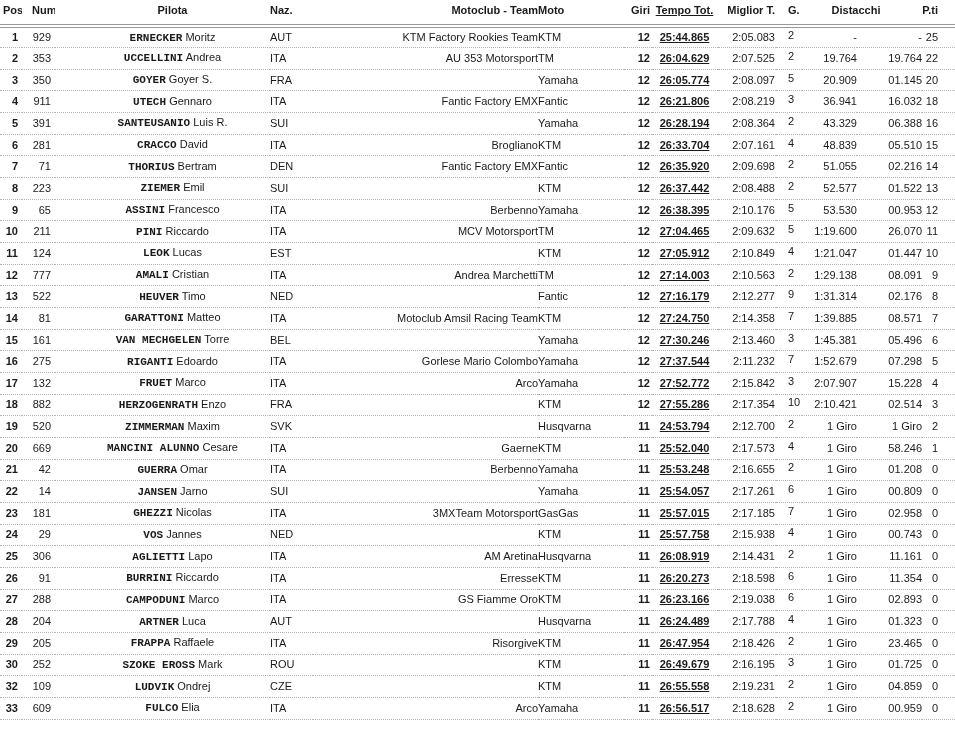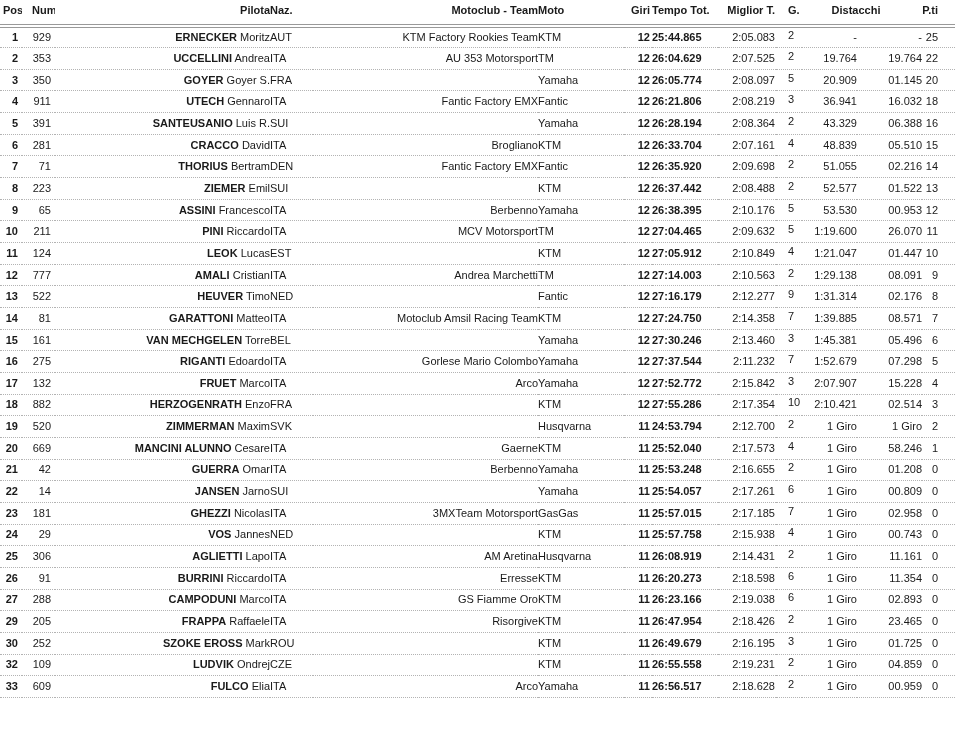--- a/index.html
+++ b/index.html
@@ -30,27 +30,27 @@
   tbody td {
     height: 21.66px;
     vertical-align: middle;
     border-bottom: 1px dotted #b3b3b3;
   }
   
   .c-pos    { text-align: right; padding-right: 4px; font-weight: 700; }
   th.h-pos  { text-align: left;  padding-left: 3px;  }
   .c-num    { text-align: right; padding-right: 4px; }
   th.h-num  { text-align: left;  padding-left: 10px; }
-  .c-pilota { text-align: right;  padding-left: 20px; }
-  .surname  { font-weight: 700; }
+  .c-pilota { text-align: center;  padding-left: 20px; }
+  .surname  { font-weight: 700; font-family: Liberation Mono, monospace; }
   .c-naz    { text-align: left; margin-left: 28px; }
   .c-team   { text-align: right; }
   .c-moto   { text-align: left; }
   .c-giri   { text-align: right; padding-right: 2px; font-weight: 700; }
-  .c-tempo  { text-align: left; padding-right: 1px; font-weight: 700; }
+  .c-tempo  { text-align: center; padding-right: 1px; font-weight: 700; text-decoration: underline; }
   .c-miglior{ text-align: right; padding-right: 1px; }
   .c-g      { text-align: left;  padding-left: 12px; }
   .gval     { position: relative; top: -2px; display: inline-block; }
   .c-dist   { text-align: right; }
   th.h-dist { text-align: center; padding-right: 12px; }
   .c-pti    { text-align: right; padding-right: 17px; }
 </style>
 </head>
 <body>
 
@@ -486,20 +486,35 @@
         <td class="c-moto">KTM</td>
         <td class="c-giri">11</td>
         <td class="c-tempo">26:23.166</td>
         <td class="c-miglior">2:19.038</td>
         <td class="c-g"><span class="gval">6</span></td>
         <td class="c-dist">1 Giro</td>
         <td class="c-dist">02.893</td>
         <td class="c-pti">0</td>
       </tr>
       <tr>
+        <td class="c-pos">28</td>
+        <td class="c-num">204</td>
+        <td class="c-pilota"><span class="surname">ARTNER</span> <span>Luca</span></td>
+        <td class="c-naz">AUT</td>
+        <td class="c-team"></td>
+        <td class="c-moto">Husqvarna</td>
+        <td class="c-giri">11</td>
+        <td class="c-tempo">26:24.489</td>
+        <td class="c-miglior">2:17.788</td>
+        <td class="c-g"><span class="gval">4</span></td>
+        <td class="c-dist">1 Giro</td>
+        <td class="c-dist">01.323</td>
+        <td class="c-pti">0</td>
+      </tr>
+      <tr>
         <td class="c-pos">29</td>
         <td class="c-num">205</td>
         <td class="c-pilota"><span class="surname">FRAPPA</span> <span>Raffaele</span></td>
         <td class="c-naz">ITA</td>
         <td class="c-team">Risorgive</td>
         <td class="c-moto">KTM</td>
         <td class="c-giri">11</td>
         <td class="c-tempo">26:47.954</td>
         <td class="c-miglior">2:18.426</td>
         <td class="c-g"><span class="gval">2</span></td>

